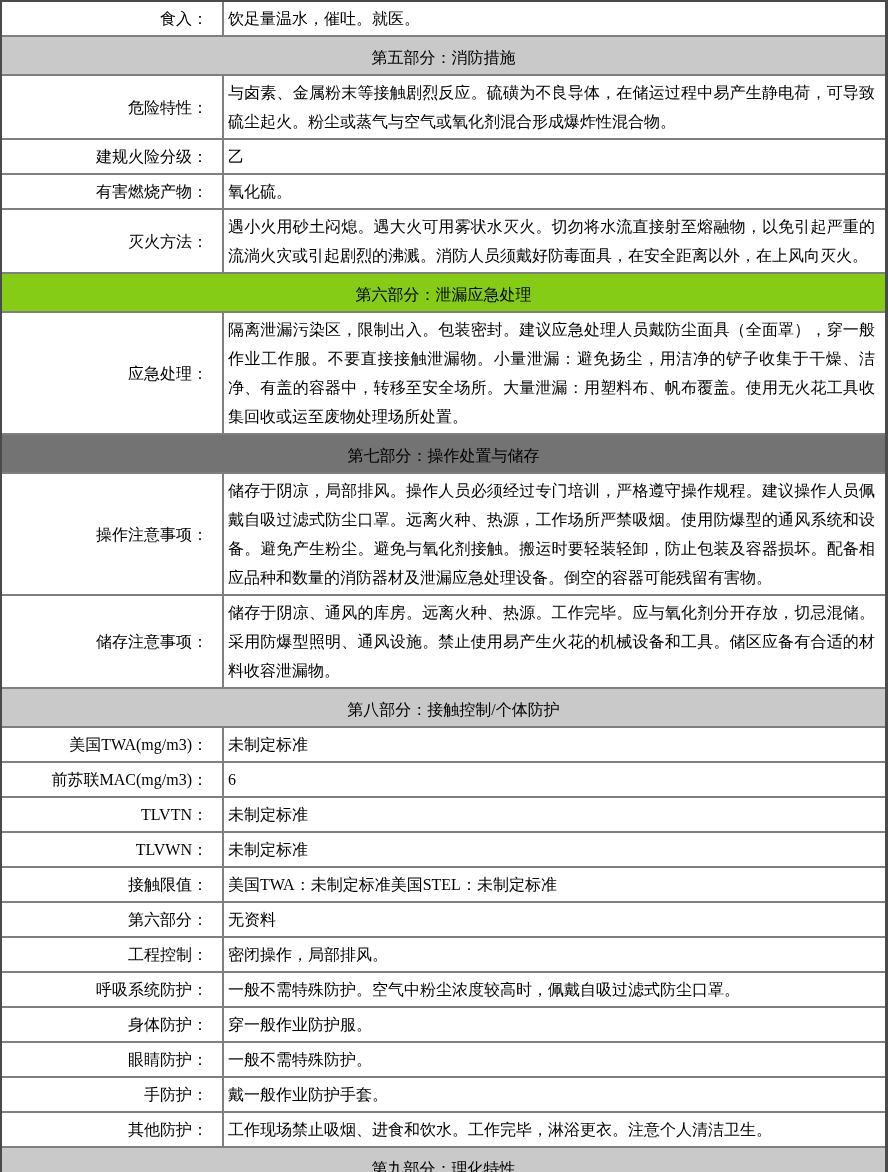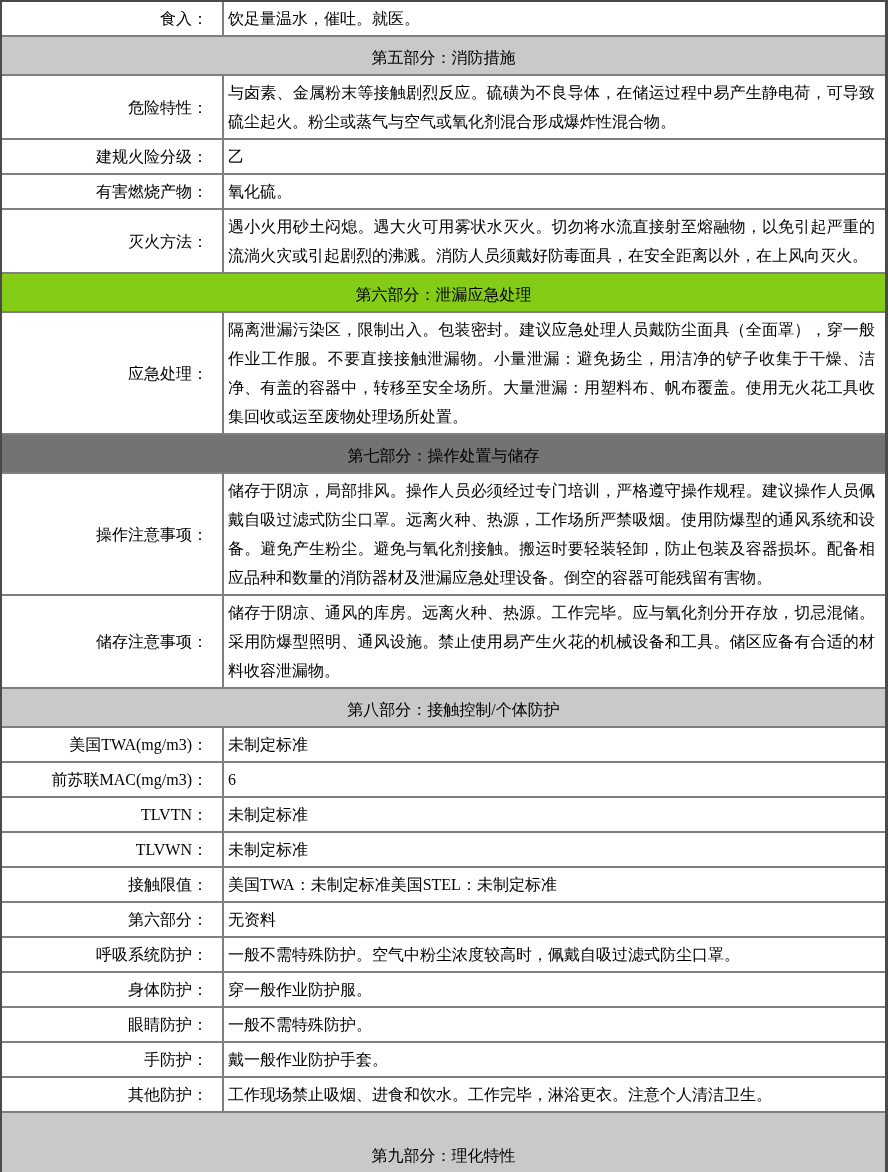--- a/index.html
+++ b/index.html
@@ -168,20 +168,26 @@
         <div class="txt">美国TWA：未制定标准美国STEL：未制定标准</div>
       </div>
     </div>
     <div class="row">
       <div class="label-cell">第六部分：</div>
       <div class="content-cell">
         <div class="txt">无资料</div>
       </div>
     </div>
     <div class="row">
+      <div class="label-cell">工程控制：</div>
+      <div class="content-cell">
+        <div class="txt">密闭操作，局部排风。</div>
+      </div>
+    </div>
+    <div class="row">
       <div class="label-cell">呼吸系统防护：</div>
       <div class="content-cell">
         <div class="txt">一般不需特殊防护。空气中粉尘浓度较高时，佩戴自吸过滤式防尘口罩。</div>
       </div>
     </div>
     <div class="row">
       <div class="label-cell">身体防护：</div>
       <div class="content-cell">
         <div class="txt">穿一般作业防护服。</div>
       </div>

